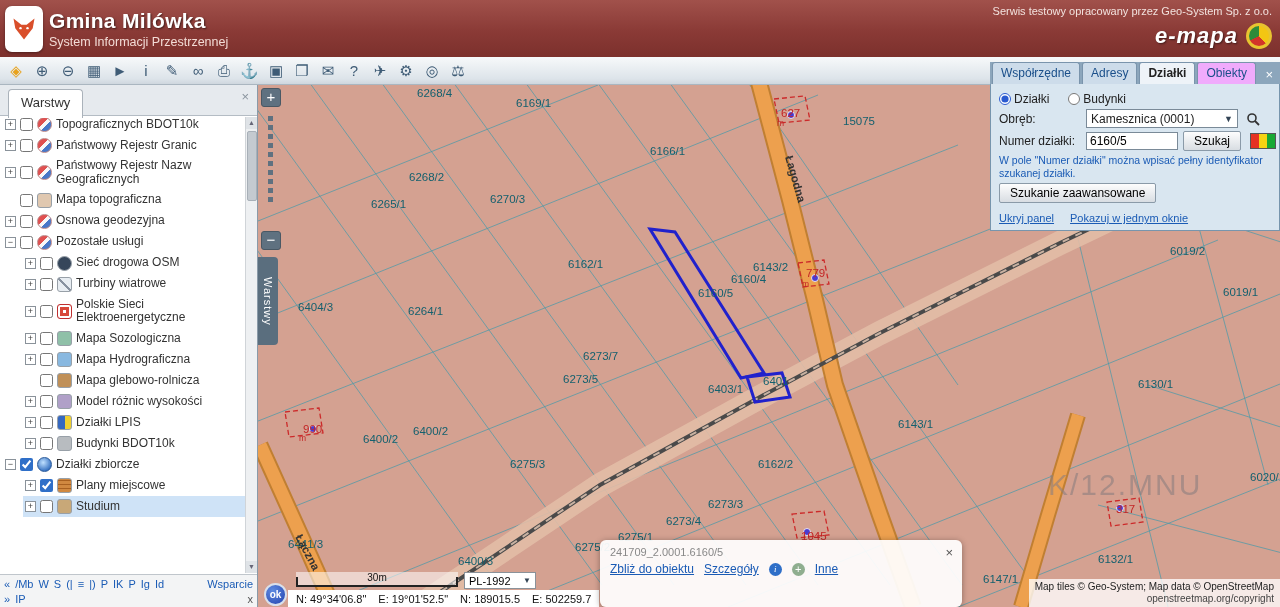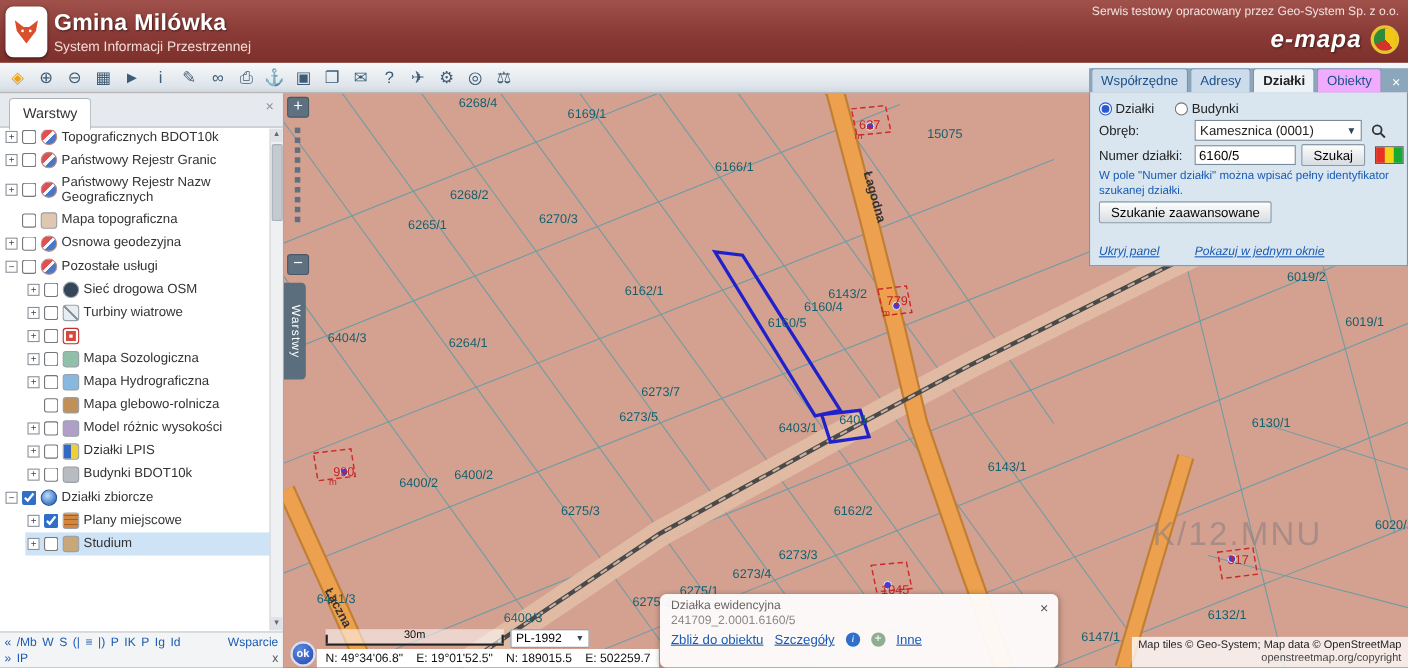--- a/index.html
+++ b/index.html
@@ -106,21 +106,21 @@
   .fake-select { width:152px; height:19px; background:#fff; border:1px solid #7a8a98; display:flex; align-items:center;
     justify-content:space-between; padding:0 4px; font-size:12px; cursor:pointer; }
   .fake-select .chev { font-size:9px; color:#345; }
   .mini-btn { width:20px; height:19px; background:transparent; border:none; cursor:pointer; display:flex; align-items:center; justify-content:center; }
   .sp-input { width:92px; height:18px; border:1px solid #7a8a98; font-size:12px; padding:0 3px; font-family:"Liberation Sans",sans-serif; }
   .sp-btn { padding:2px 10px; font-size:12px; background:linear-gradient(180deg,#fdfdfd,#d8dde2); border:1px solid #8a9aa8;
     border-radius:2px; cursor:pointer; font-family:"Liberation Sans",sans-serif; }
   .legend-colors { display:flex; margin-left:4px; border:1px solid #555; }
   .legend-colors i { width:8px; height:14px; display:block; }
   .sp-hint { font-size:10.5px; color:#1a5bb5; margin:3px 0 4px; line-height:1.2; }
-  .sp-links { display:flex; gap:32px; font-size:11px; margin-top:20px;font-style:italic; }
+  .sp-links { display:flex; gap:16px; font-size:11px; margin-top:9px; }
   .sp-links span { color:#1a5bb5; text-decoration:underline; cursor:pointer; }
 
   
   .popup { position:absolute; left:342px; top:455px; width:362px; height:67px; z-index:6;
     background:rgba(255,255,255,.93); border-radius:6px; box-shadow:0 1px 6px rgba(0,0,0,.35); padding:5px 10px; overflow:hidden; }
   .popup-title { font-size:11px; color:#666; }
   .popup-close { position:absolute; right:9px; top:5px; color:#555; font-size:13px; cursor:pointer; }
   .popup-line { font-size:12px; color:#222; margin-top:2px; }
   .popup-line b { font-weight:bold; }
   .popup-id { font-size:11px; color:#888; margin-top:1px; }
@@ -373,21 +373,20 @@
       <span class="chev">▼</span>
     </div>
     <div class="coords">
       <span>N: 49°34'06.8"</span>
       <span>E: 19°01'52.5"</span>
       <span>N: 189015.5</span>
       <span>E: 502259.7</span>
     </div>
 
     <div class="popup">
-      <div class="popup-title">Działka ewidencyjna</div>
       <div class="popup-close">×</div>
       <div class="popup-id">241709_2.0001.6160/5</div>
       <div class="popup-links">
         <span class="plink">Zbliż do obiektu</span>
         <span class="plink">Szczegóły</span>
         <span class="circle-i">i</span>
         <span class="circle-plus">+</span>
         <span class="plink">Inne</span>
       </div>
     </div>
@@ -458,20 +457,21 @@
           <span class="expander">+</span>
           <input type="checkbox" class="tchk" style="">
           <span class="ticon" data-icon="turbine"></span>
           <span class="tlabel">Turbiny wiatrowe</span>
         </div>
 
         <div class="trow indent">
           <span class="expander">+</span>
           <input type="checkbox" class="tchk" style="">
           <span class="ticon" data-icon="pse"></span>
+          <span class="tlabel">Polskie Sieci Elektroenergetyczne</span>
         </div>
 
         <div class="trow indent">
           <span class="expander">+</span>
           <input type="checkbox" class="tchk" style="">
           <span class="ticon" data-icon="sozo"></span>
           <span class="tlabel">Mapa Sozologiczna</span>
         </div>
 
         <div class="trow indent">

